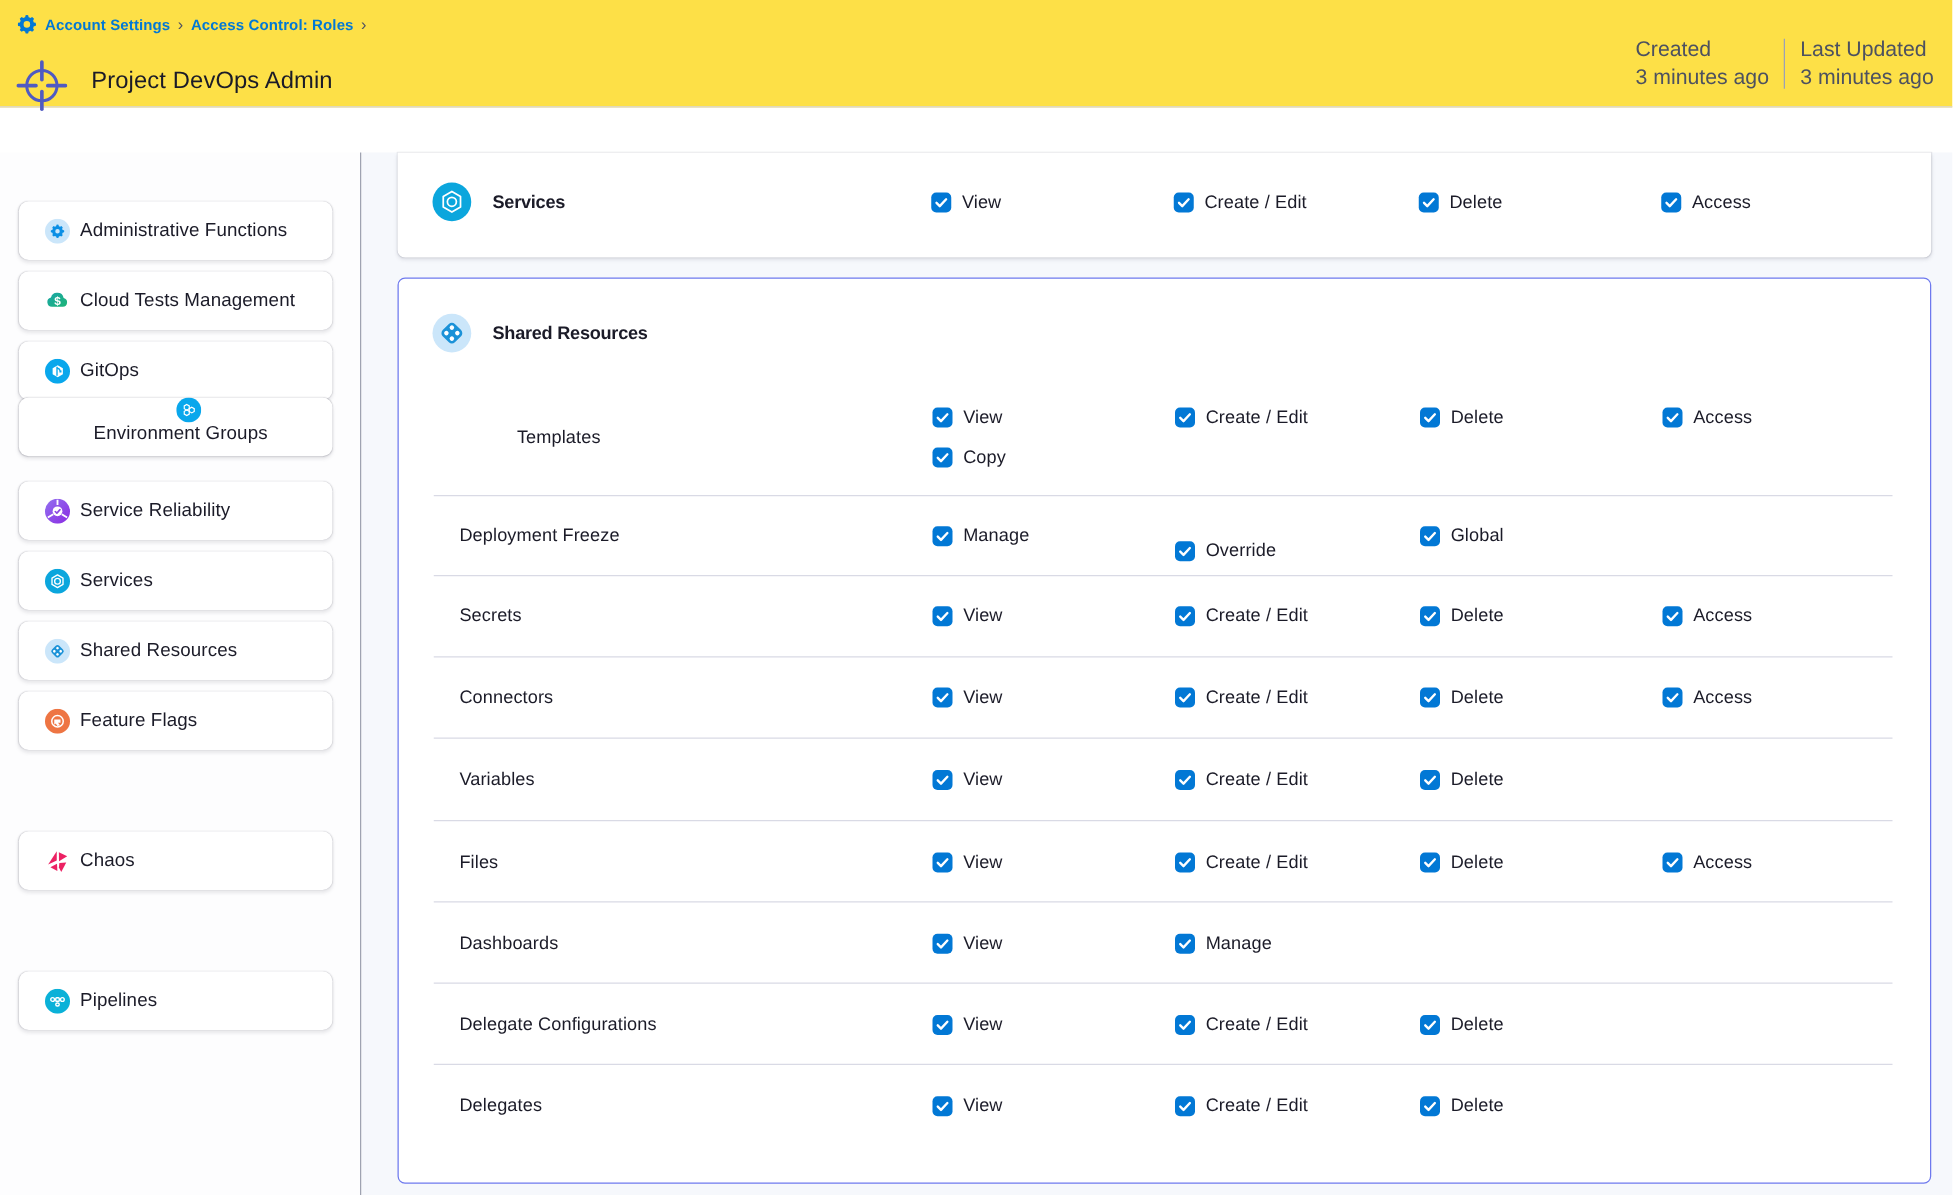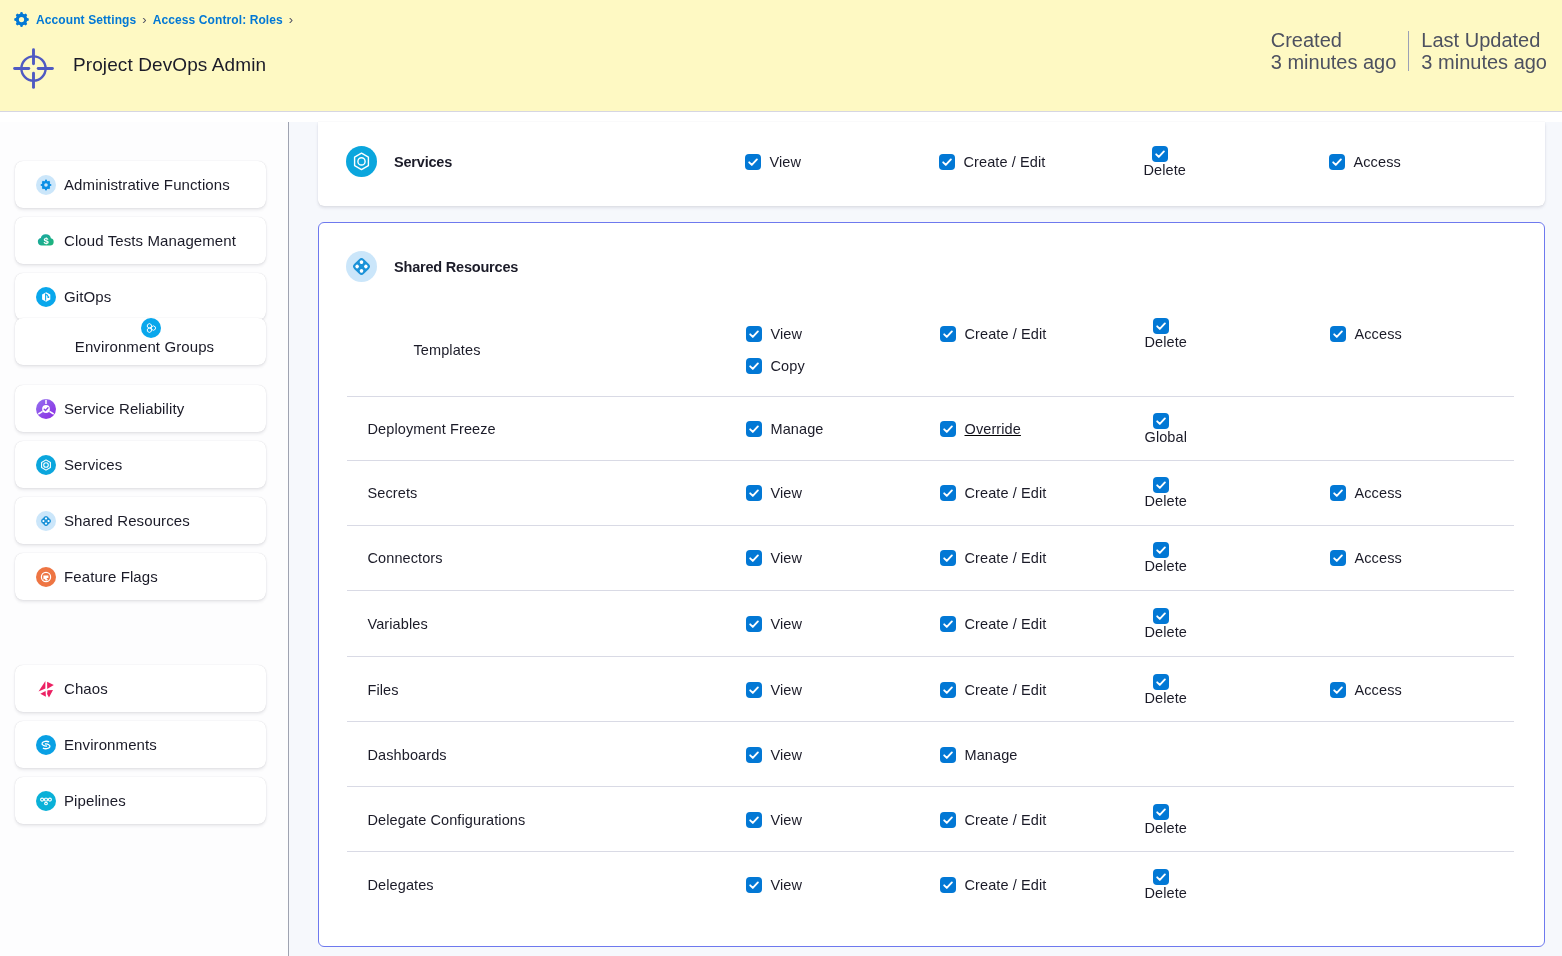--- a/index.html
+++ b/index.html
@@ -1,26 +1,26 @@
 <!DOCTYPE html>
 <html><head>
 <meta charset="utf-8">
 <style>
 * { margin:0; padding:0; box-sizing:border-box; }
 html,body { width:1562px; height:956px; overflow:hidden; font-family:"Liberation Sans", sans-serif; background:#fff; }
 #page { position:relative; width:1562px; height:956px; }
 
 
-#header { position:absolute; left:0; top:0; width:1562px; height:112px; background:#fef9c3; border-bottom:1px solid #d6d6e2; z-index:5;text-decoration:underline; }
+#header { position:absolute; left:0; top:0; width:1562px; height:86px; background:#fde047; border-bottom:1px solid #d6d6e2; z-index:5;text-decoration:underline; }
 #crumbs { position:absolute; left:14px; top:12px; display:flex; align-items:center; font-size:12px; font-weight:700; color:#0278d5; letter-spacing:0.1px; }
 #crumbs .sep { color:#4f5162; font-weight:400; margin:0 6px; font-size:13px; }
 #crumbs svg { margin-right:7px; display:block; }
 #title { position:absolute; left:73px; top:54px; font-size:19px; color:#1b1b28; font-weight:400; letter-spacing:0.1px; }
 #cross { position:absolute; left:13px; top:48px; }
-#meta { position:absolute; right:15px; top:29px; display:flex; color:#4d5160; font-size:20px; }
+#meta { position:absolute; right:15px; top:29px; display:flex; color:#4d5160; font-size:17px; }
 #meta .col { line-height:22px; }
 #meta .div { width:1px; background:#9ba0b6; margin:2px 12px 0 12px; height:40px; }
 
 
 #sidebar { position:absolute; left:0; top:122px; width:289px; height:834px; background:#fdfdfe; border-right:1px solid #9fa3b1; z-index:4; }
 .scard { position:absolute; left:15px; width:251px; height:47px; background:#fff; border-radius:8px; box-shadow:0 0 1px rgba(40,41,61,0.2), 0 2px 3px rgba(96,97,112,0.14); display:flex; align-items:center; }
 .scard .ic { width:20px; height:20px; margin-left:21px; display:flex; align-items:center; justify-content:center; }
 .scard .tx { margin-left:8px; font-size:15px; color:#1b1b28; font-weight:400; letter-spacing:0.1px; }
 
 
@@ -31,21 +31,21 @@
 
 .bighead { position:absolute; display:flex; align-items:center; }
 .bighead .circ { width:31px; height:31px; border-radius:50%; display:flex; align-items:center; justify-content:center; }
 .bighead .bt { margin-left:17px; font-size:14.5px; font-weight:700; color:#1b1b28; letter-spacing:-0.2px; }
 
 .rowlabel { position:absolute; left:48.5px; font-size:14.5px; color:#1b1b28; transform:translateY(-50%); letter-spacing:0.1px; }
 .cell { position:absolute; display:flex; align-items:center; transform:translateY(-50%); }
 .cb { width:16px; height:16px; border-radius:4px; background:#0278d5; flex:none; display:flex; align-items:center; justify-content:center; }
 .cell .cl { margin-left:9px; font-size:14.5px; color:#1b1b28; letter-spacing:0.1px; }
 .sepline { position:absolute; left:28px; width:1167px; height:1px; background:#d9dae5; }
-.c1 { left:426.5px; } .c2 { left:620.5px; } .c3 { left:816.5px;flex-direction:column; } .c4 { left:1010.5px; }
+.c1 { left:426.5px; } .c2 { left:620.5px; } .c3 { left:816.5px; } .c4 { left:1010.5px; }
 </style>
 </head>
 <body>
 <div id="page">
   <div id="main">
     <div class="card" id="card-services">
       <div class="bighead" style="left:28px; top:24px;">
         <div class="circ" style="background:#0ba6dd;">
             <svg width="31" height="31" viewBox="0 0 31 31">
               <g fill="none" stroke="#fff" stroke-width="1.4">
@@ -151,21 +151,21 @@
 
       <div class="rowlabel" style="top:206px;">Deployment Freeze</div>
       <div class="cell c1" style="top:206px;">
           <span class="cb">
             <svg width="12" height="12" viewBox="0 0 12 12">
               <path d="M2.2 6.3 L4.8 8.9 L9.9 3.4" stroke="#fff" stroke-width="1.9" fill="none" stroke-linecap="round" stroke-linejoin="round"></path>
             </svg>
           </span>
           <span class="cl">Manage</span>
         </div>
-      <div class="cell c2" style="top:206px;text-decoration:underline;">
+      <div class="cell c2" style="top:218px;">
           <span class="cb">
             <svg width="12" height="12" viewBox="0 0 12 12">
               <path d="M2.2 6.3 L4.8 8.9 L9.9 3.4" stroke="#fff" stroke-width="1.9" fill="none" stroke-linecap="round" stroke-linejoin="round"></path>
             </svg>
           </span>
           <span class="cl">Override</span>
         </div>
       <div class="cell c3" style="top:206px;">
           <span class="cb">
             <svg width="12" height="12" viewBox="0 0 12 12">
@@ -497,32 +497,20 @@
           <svg width="20" height="20" viewBox="0 0 20 20">
             <g fill="#ec2163">
               <path d="M9.4 2.0 L9.4 9.4 L2.5 12.5 Z"></path>
               <path d="M11.1 2.7 L17.8 6.0 L11.2 9.9 Z"></path>
               <path d="M11.5 11.3 L17.0 10.9 L13.0 18.5 L11.1 14.9 Z"></path>
               <path d="M9.6 12.0 L9.9 17.8 L4.3 14.8 Z"></path>
             </g>
           </svg>
         </span>
         <span class="tx">Chaos</span>
-      </div>
-    <div class="scard" style="top:599px;">
-        <span class="ic">
-          <svg width="20" height="20" viewBox="0 0 20 20">
-            <circle cx="10" cy="10" r="10" fill="#09a0e4"></circle>
-            <g fill="none" stroke="#fff" stroke-width="1.3">
-              <path d="M13.1 6.9 a4.2 2.4 0 1 0 -2 4.1"></path>
-              <path d="M6.9 13.1 a4.2 2.4 0 1 0 2 -4.1"></path>
-            </g>
-          </svg>
-        </span>
-        <span class="tx">Environments</span>
       </div>
     <div class="scard" style="top:655px;">
         <span class="ic">
           <svg width="20" height="20" viewBox="0 0 20 20">
             <circle cx="10" cy="10" r="10" fill="#0ab1d8"></circle>
             <g fill="none" stroke="#fff" stroke-width="1.1">
               <circle cx="6.1" cy="8.6" r="1.5"></circle>
               <circle cx="13.9" cy="8.6" r="1.5"></circle>
               <rect x="8.6" y="7.2" width="2.8" height="2.8" rx="0.7"></rect>
               <rect x="8.6" y="11.4" width="2.8" height="2.4" rx="1.2"></rect>

